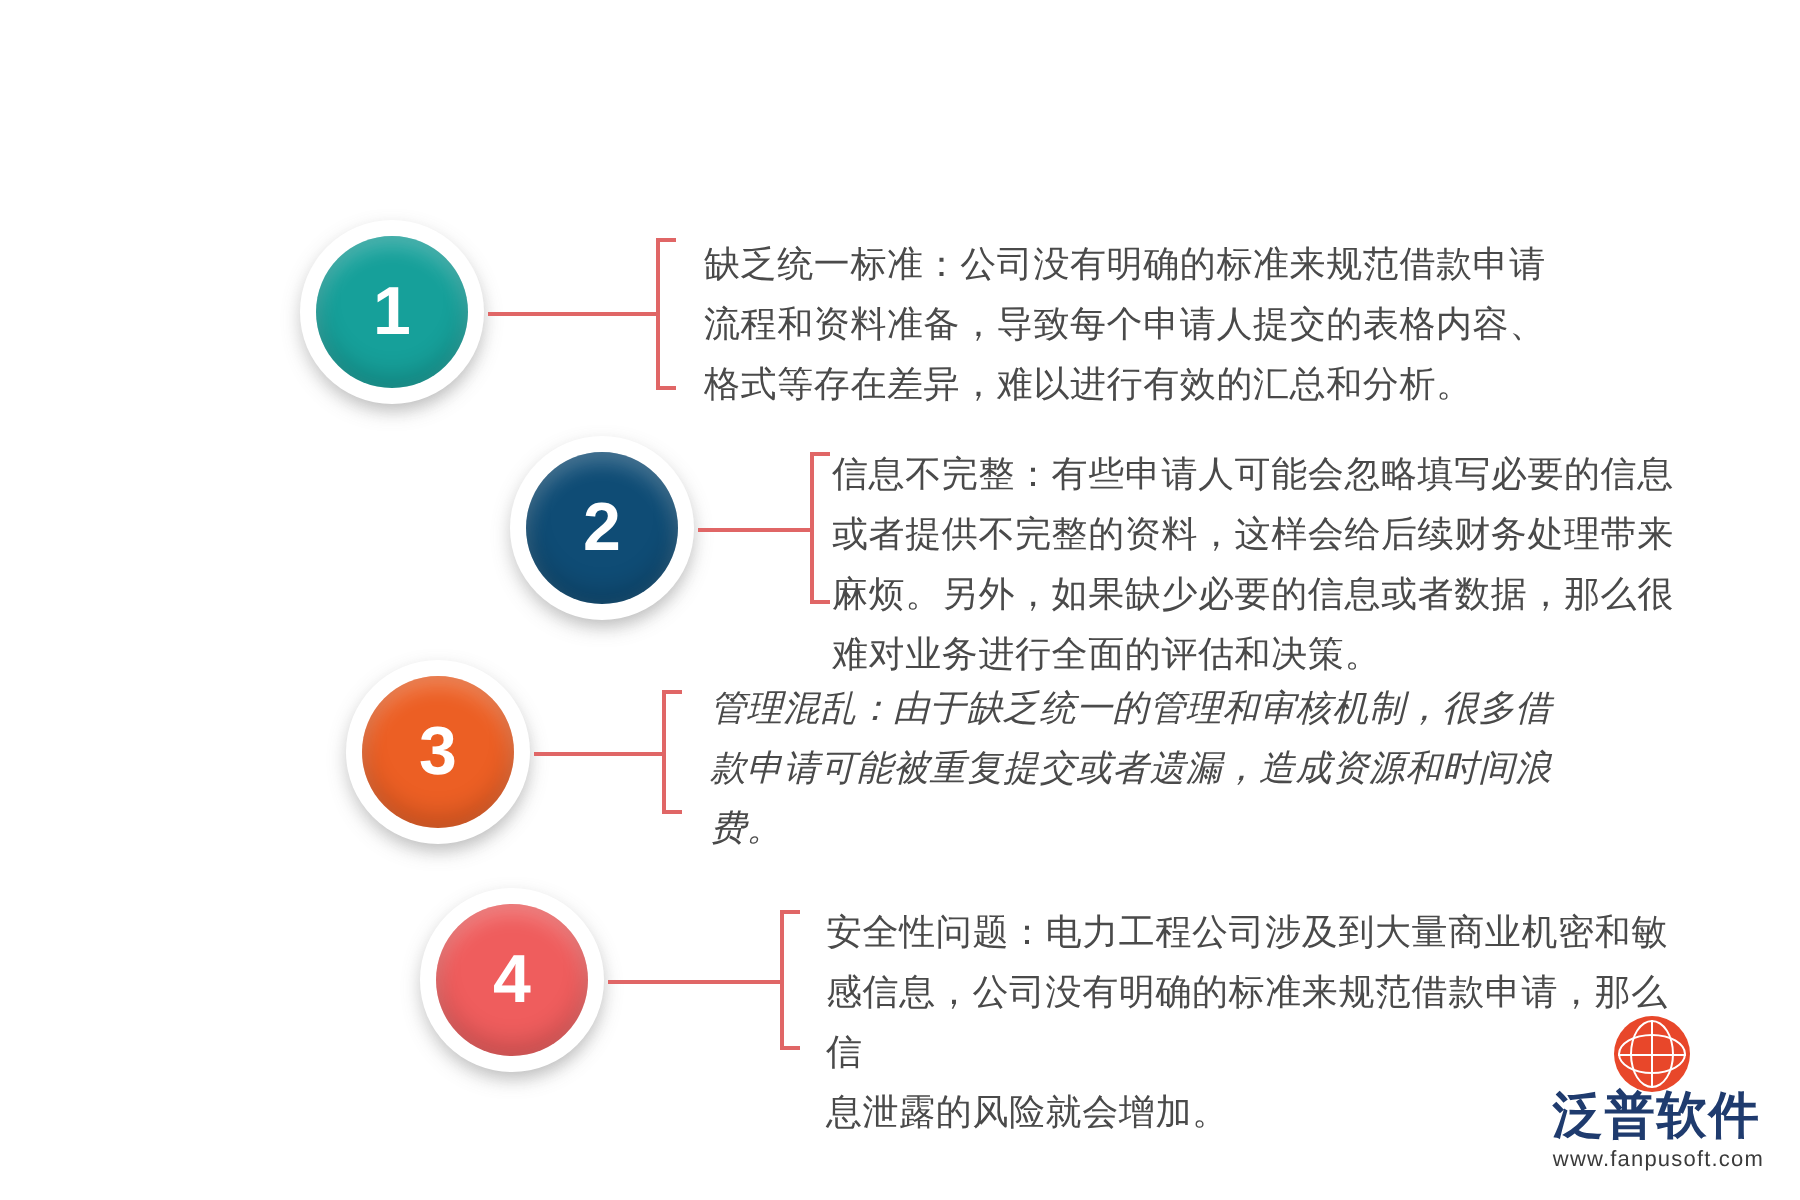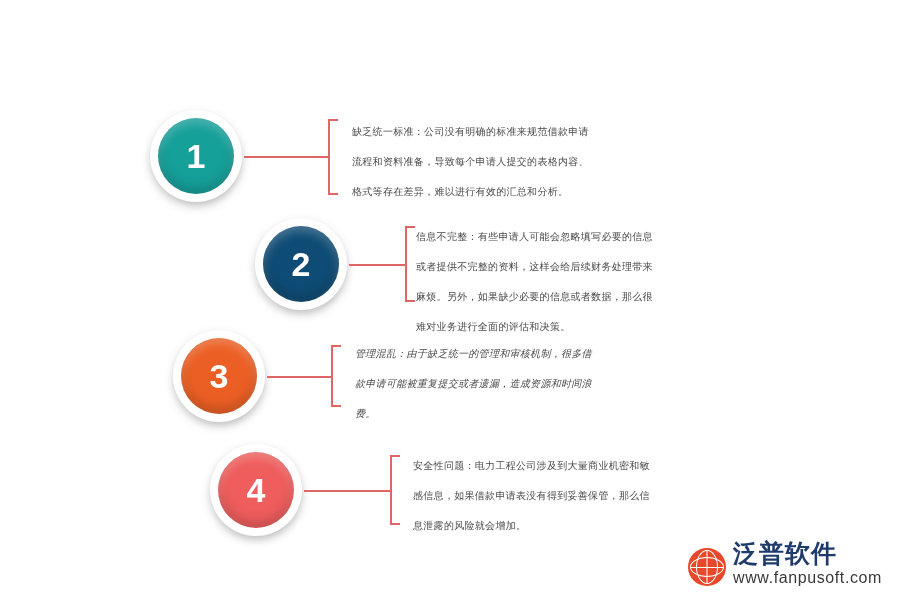--- a/index.html
+++ b/index.html
@@ -85,33 +85,34 @@
     border-left: 2px solid #e06666;
     border-top: 2px solid #e06666;
     border-bottom: 2px solid #e06666;
     width: 10px;
     box-sizing: border-box;
   }
 
   .text-block {
     position: absolute;
     color: #4a4a4a;
-    font-size: 10px;
+    font-size: 18px;
     line-height: 30px;
     letter-spacing: 0.3px;
     white-space: pre-line;
   }
 
   
   #logo {
     position: absolute;
     right: 18px;
     bottom: 14px;
     display: flex;
-    align-items: flex-end;
+    align-items: center;
+    flex-direction: column;
   }
   .logo-globe {
     position: relative;
     width: 38px;
     height: 38px;
     border-radius: 50%;
     background: #e8472a;
     margin-right: 7px;
     overflow: hidden;
   }
@@ -157,21 +158,21 @@
     flex-direction: column;
     line-height: 1;
   }
   .logo-name {
     font-size: 25px;
     font-weight: bold;
     color: #1f3b6e;
     letter-spacing: 1px;
   }
   .logo-url {
-    font-size: 16px;
+    font-size: 11px;
     color: #3a3a3a;
     letter-spacing: 0.6px;
     margin-top: 4px;
   }
 </style>
 </head>
 <body>
 
 <div id="canvas">
 
@@ -218,21 +219,21 @@
   <div class="item" style="left:210px; top:444px;">
     <div class="circle-wrap">
       <div class="circle-shadow"></div>
       <div class="circle-ring"></div>
       <div class="circle" style="background: rgb(239, 93, 93);">4</div>
     </div>
   </div>
   <div class="connector" style="left:304px; top:490px; width:86px;"></div>
   <div class="bracket" style="left:390px; top:455px; height:70px;"></div>
   <div class="text-block" style="left:413px; top:451px; width:430px;">安全性问题：电力工程公司涉及到大量商业机密和敏
-感信息，如果借款申请表没有得到妥善保管，那么信
+感信息，公司没有明确的标准来规范借款申请，那么信
 息泄露的风险就会增加。</div>
 
   <div id="logo">
     <div class="logo-globe">
       <div class="mer"></div>
       <div class="mer2"></div>
       <div class="par"></div>
       <div class="par2"></div>
     </div>
     <div class="logo-text">

